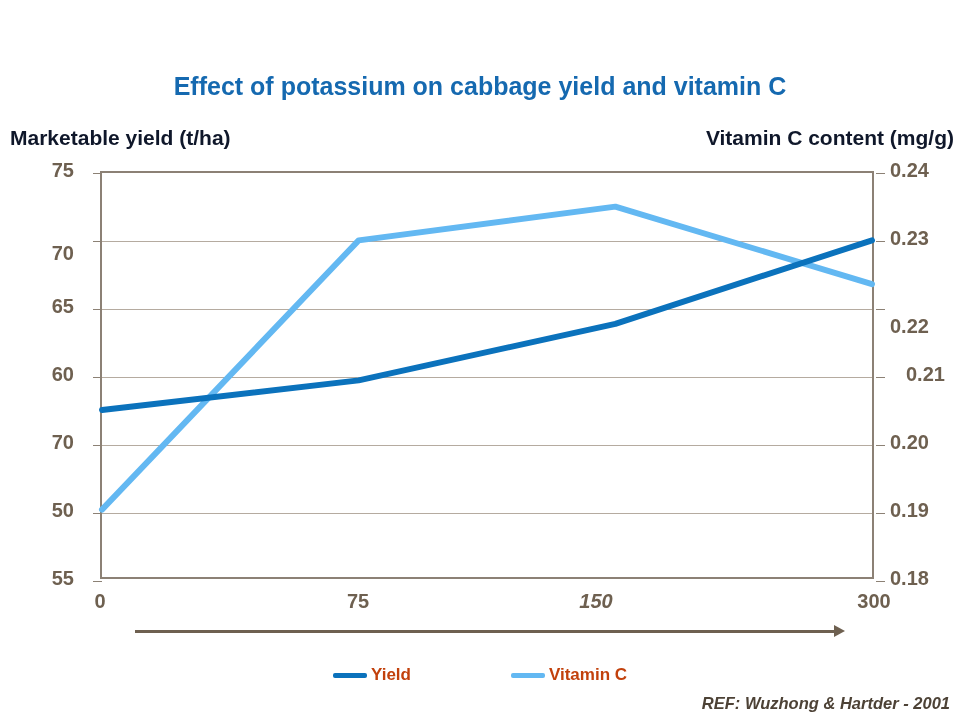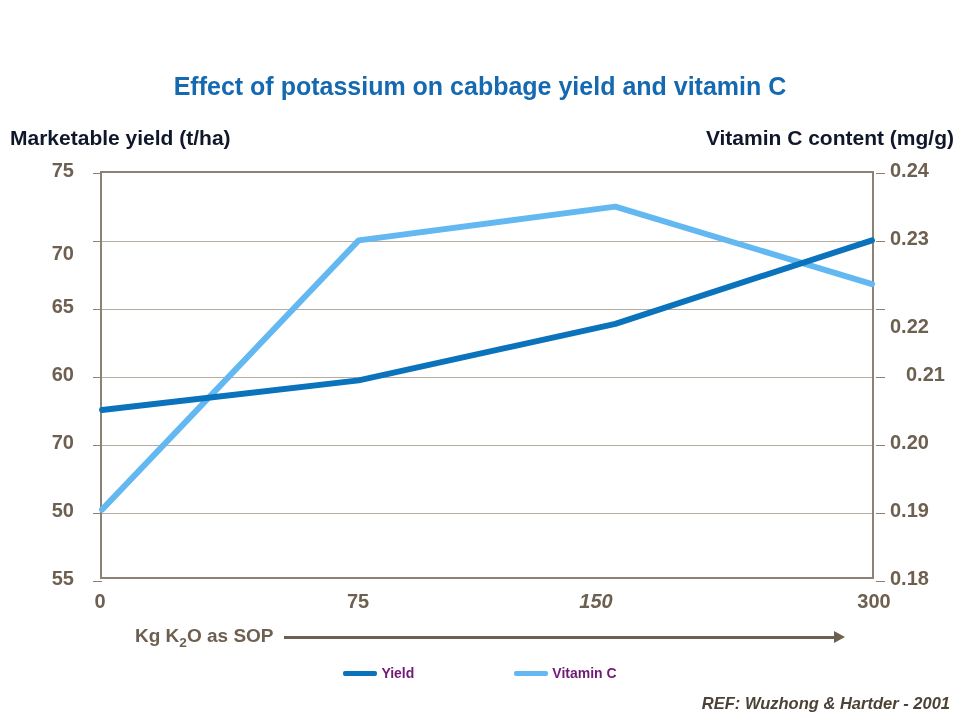--- a/index.html
+++ b/index.html
@@ -153,22 +153,22 @@
     display: flex;
     align-items: center;
     gap: 4px;
   }
   .legend-swatch {
     width: 34px;
     height: 5px;
     border-radius: 2px;
   }
   .legend-label {
-    color: #701a75;
-    font-size: 14px;
+    color: #c2410c;
+    font-size: 17px;
     font-weight: bold;
     white-space: nowrap;
   }
 
   
   #ref-note {
     position: absolute;
     right: 10px;
     top: 694px;
     color: #4D4236;
@@ -270,23 +270,20 @@
 </div>
 
 <div id="x-ticks">
     <div class="x-tick" style="left: 0px;">0</div>
     <div class="x-tick" style="left: 258px;">75</div>
     <div class="x-tick" style="left: 496px; font-style: italic;">150</div>
     <div class="x-tick" style="left: 774px;">300</div>
   </div>
 
 <div id="x-axis-title-row">
-  <div id="x-axis-title">
-    <span>Kg K</span><sub>2</sub><span>O as SOP</span>
-  </div>
   <div id="x-axis-arrow">
     <div class="shaft"></div>
     <div class="head"></div>
   </div>
 </div>
 
 <div id="legend">
     <div class="legend-item">
       <div class="legend-swatch" style="background: rgb(11, 114, 188);"></div>
       <div class="legend-label">Yield</div>

